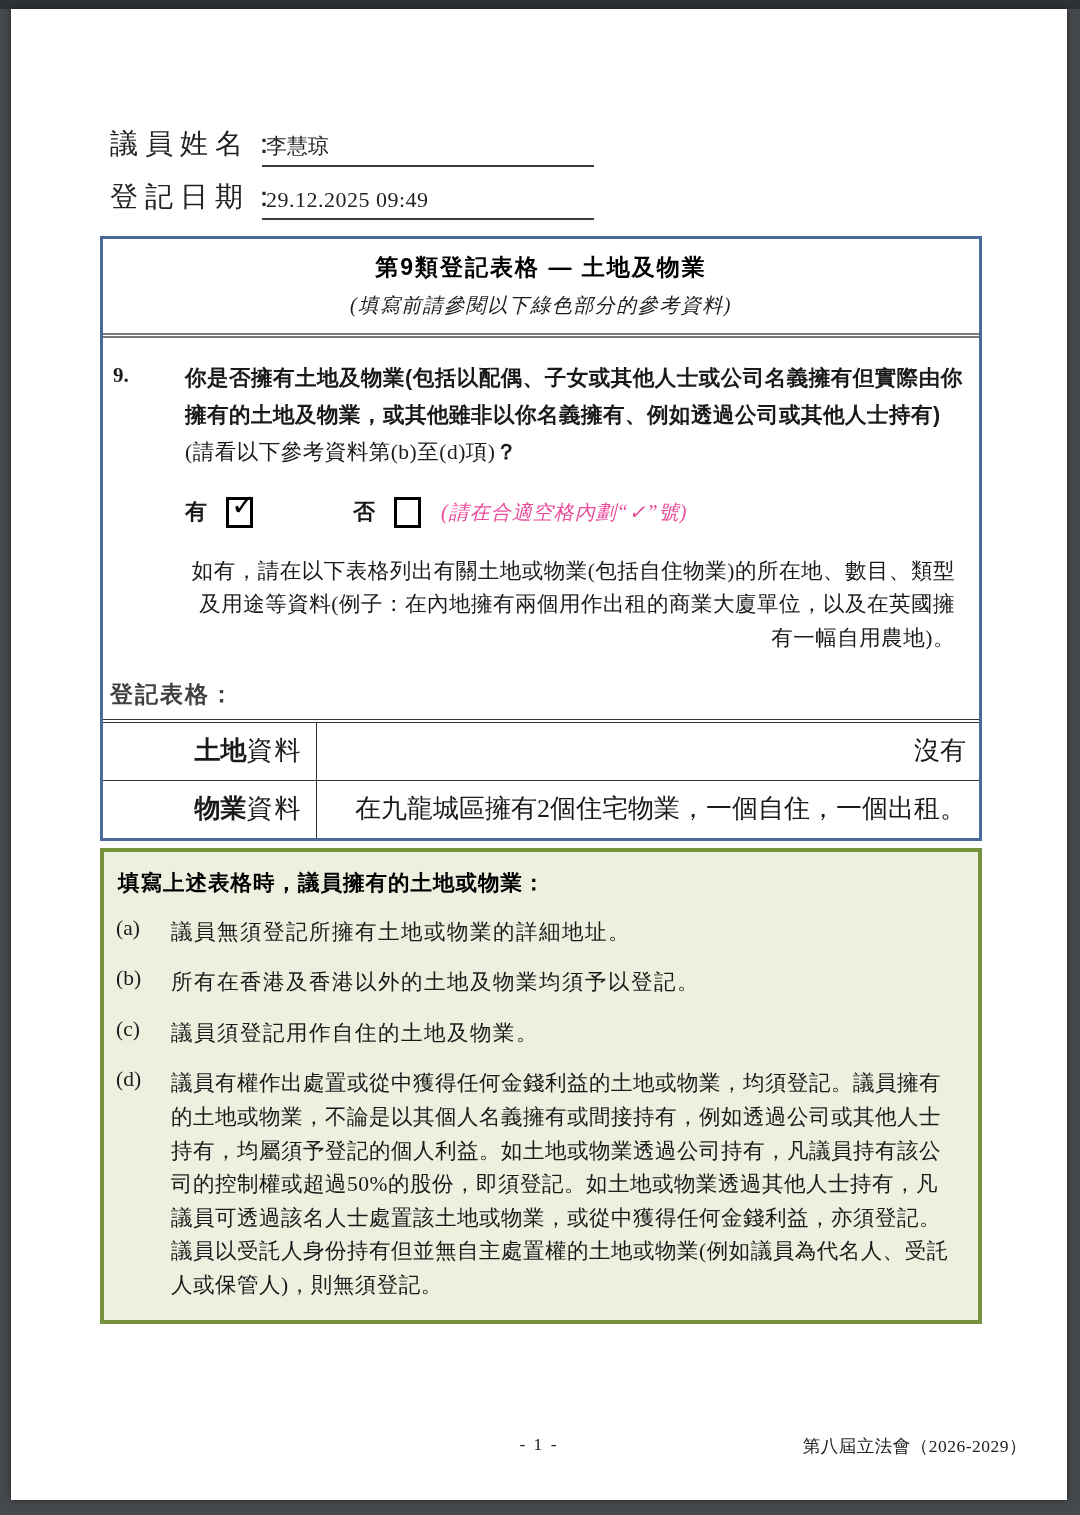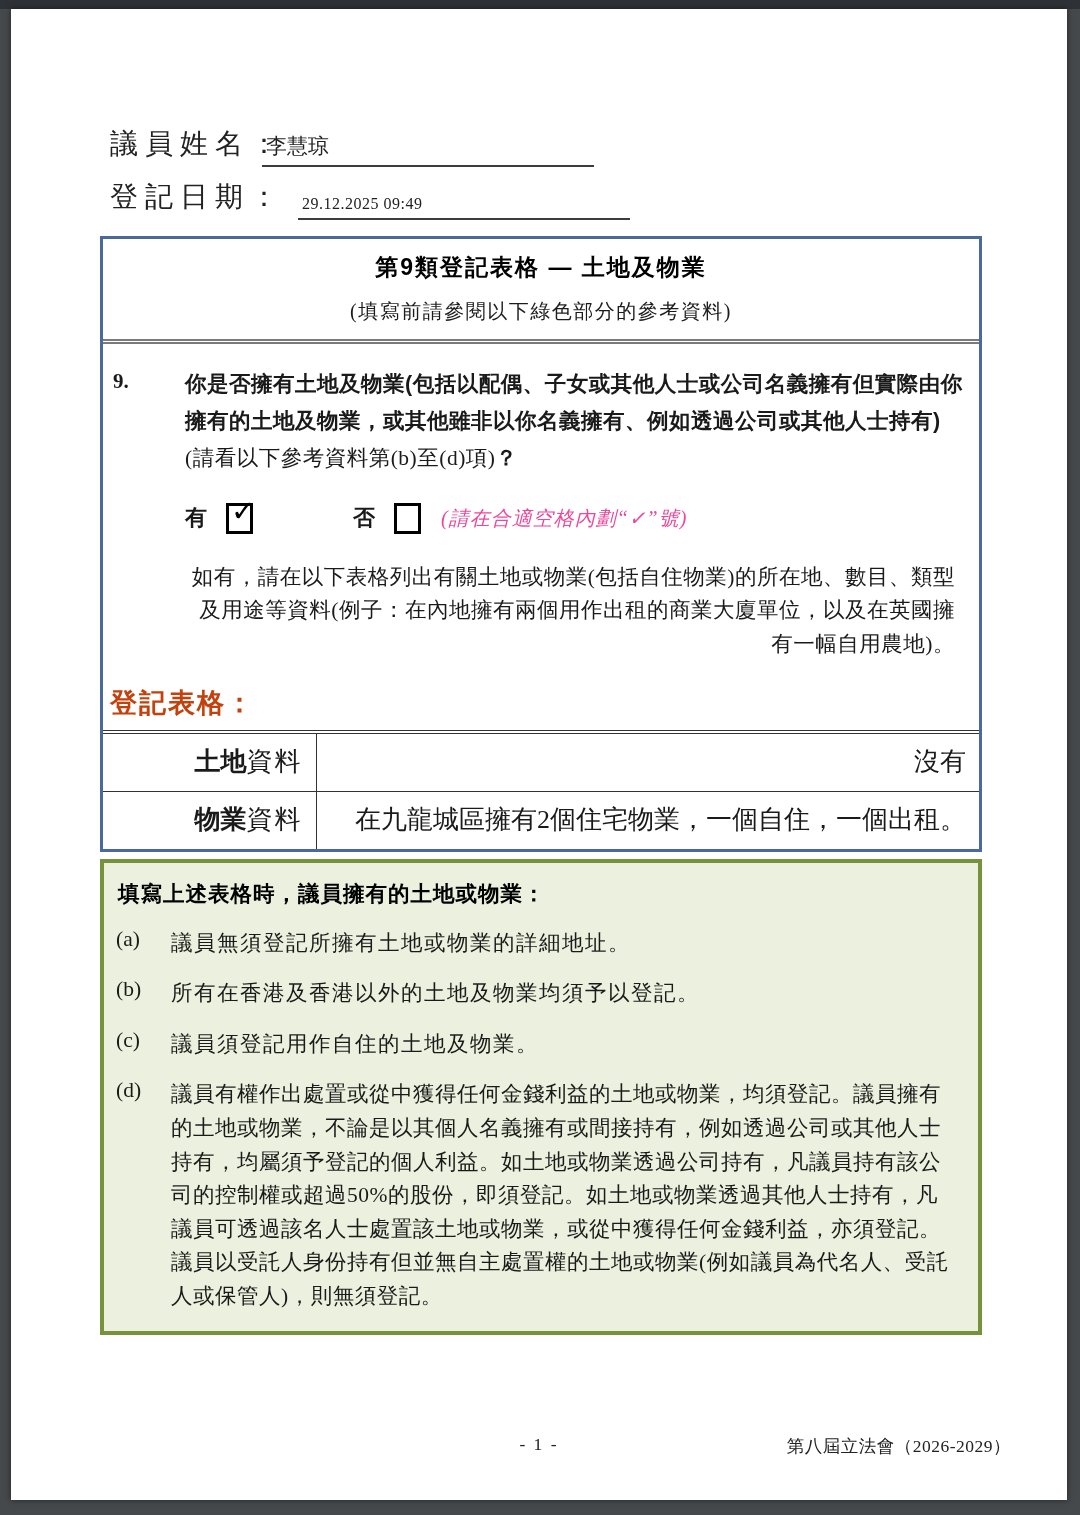--- a/index.html
+++ b/index.html
@@ -24,36 +24,36 @@
   .field-row { display:flex; align-items:flex-end; margin-bottom:11px; }
   .field-label {
     font-size:28px; letter-spacing:7px; color:#222;
     width:152px; padding-bottom:4px; white-space:nowrap;
   }
   .field-value {
     border-bottom:2px solid #3c3c3c;
     width:332px; padding:0 0 5px 4px;
     font-size:21px; color:#222;
   }
-  .field-value.date { font-size:16px; letter-spacing:0.5px;margin-left:36px; }
+  .field-value.date { font-size:22px; letter-spacing:0.5px; }
 
   
   .form-box {
     margin:16px 85px 0 89px;
     border:3px solid #4a699c;
     background:#fff;
   }
   .box-title-section { text-align:center; padding:13px 0 5px; }
   .form-title {
     font-family:"Liberation Sans","DejaVu Sans",sans-serif;
     font-weight:bold; font-size:23px; letter-spacing:2px; color:#000;
   }
   .form-subtitle {
-    font-size:20px; letter-spacing:1.5px;
-    margin-top:15px; color:#1c1c1c;
+    font-style:italic; font-size:20px; letter-spacing:1.5px;
+    margin-top:9px; color:#1c1c1c;
   }
   .gray-divider { margin-top:9px; border-top:5px double #7a7a7a; height:0; }
 
   .question-section { display:flex; padding:22px 14px 0 10px; }
   .q-no { width:72px; flex-shrink:0; font-weight:bold; font-size:21px; padding-top:3px; }
   .q-text { flex:1; font-size:21.5px; line-height:1.72; letter-spacing:0.5px; }
   .q-bold { font-family:"Liberation Sans","DejaVu Sans",sans-serif; font-weight:bold; }
   .q-reg { font-family:"Liberation Serif","DejaVu Serif",serif; }
   .q-qmark { font-weight:bold; }
 
@@ -73,22 +73,22 @@
   }
   .no-gap { margin-left:100px; }
   .cb-note { font-style:italic; font-size:20px; margin-left:20px; letter-spacing:1px; color:#ec4899; }
 
   .instruction {
     margin:27px 24px 20px 82px;
     font-size:21.5px; line-height:1.55; letter-spacing:0.5px;text-align:right;
   }
 
   .register-heading {
-    color:#c2410c; font-family:"Liberation Sans","DejaVu Sans",sans-serif;
-    font-weight:bold; font-size:27px; letter-spacing:2px;
+    color:#404040; font-family:"Liberation Sans","DejaVu Sans",sans-serif;
+    font-weight:bold; font-size:23px; letter-spacing:2px;
     padding:4px 0 9px 7px;
     margin-top:18px;
   }
   .register-table {
     width:100%; border-collapse:collapse;
     font-size:26px; border-top:4px double #333;text-align:right;
   }
   .register-table td { border:1px solid #333; padding:10px 13px 12px; vertical-align:top; }
   .register-table td.col-label { width:213px; }
   .register-table tr:last-child td { border-bottom:none; }
@@ -110,21 +110,21 @@
     margin:3px 0 19px 2px; color:#000;
   }
   .ref-item { display:flex; margin-bottom:17px; font-size:21.5px; }
   .ref-item:last-child { margin-bottom:4px; }
   .ref-key { width:55px; flex-shrink:0; }
   .ref-text { flex:1; line-height:1.56; letter-spacing:1.5px; }
   .ref-item.dense .ref-text { letter-spacing:0.5px; }
 
   .footer { position:absolute; left:0; right:0; bottom:40px; height:26px; font-size:17.5px; color:#222; }
   .page-num { position:absolute; left:0; right:0; text-align:center; letter-spacing:2px; }
-  .footer-right { position:absolute; right:56px; top:0; letter-spacing:0.5px; }
+  .footer-right { position:absolute; right:40px; top:0; letter-spacing:0.5px; }
 </style>
 </head>
 <body>
 <div class="viewer-bg"></div>
 
 <div class="page">
 
   <div class="header">
     <div class="field-row">
       <span class="field-label">議員姓名：</span>

